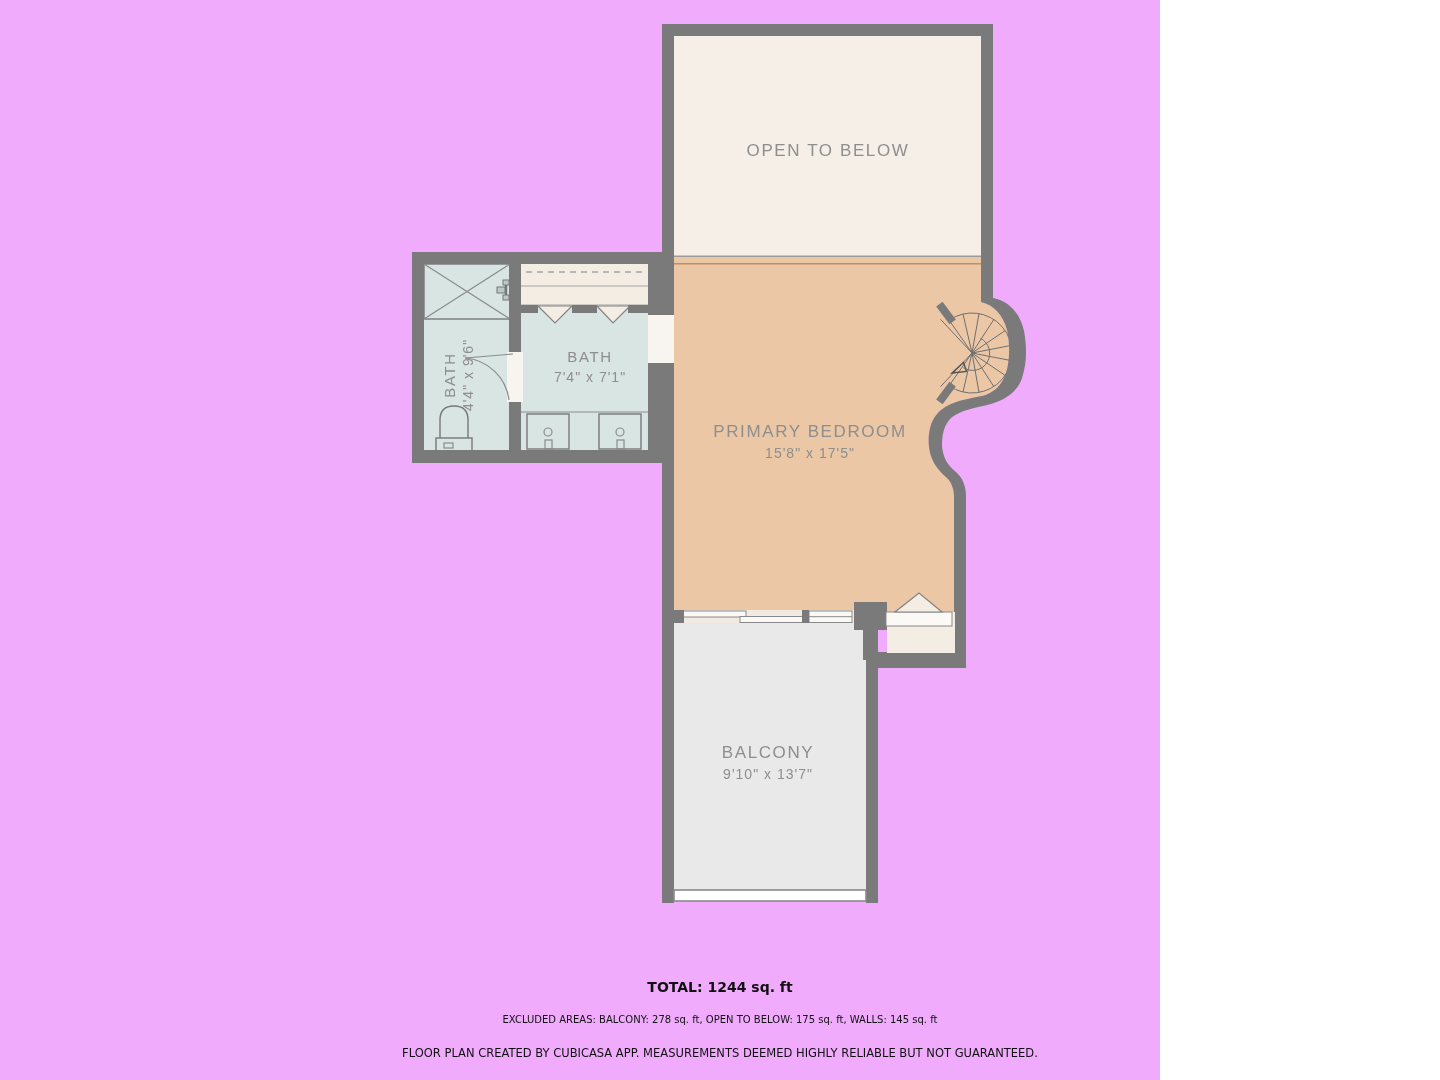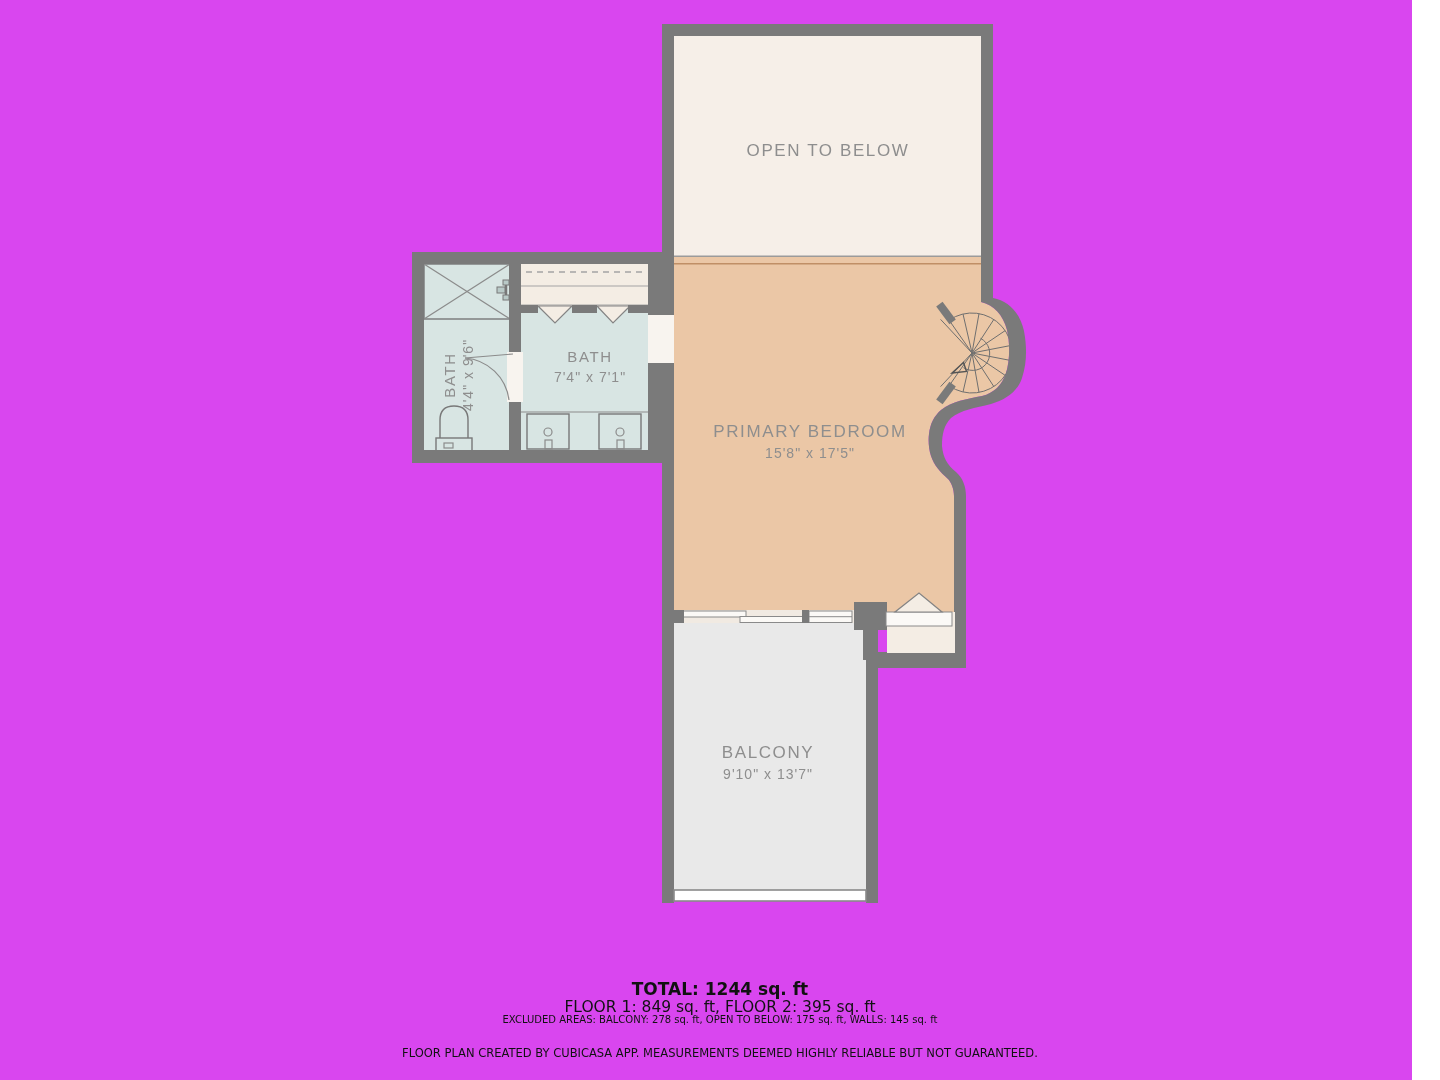--- a/index.html
+++ b/index.html
@@ -1,16 +1,16 @@
 <!DOCTYPE html>
 <html style="--wall: #7a7a7a; --open-to-below-fill: #f6efe8; --bedroom-fill: #ebc7a6; --bath-fill: #d8e5e3; --balcony-fill: #e9e9e9; --closet-fill: #f4ede4; --label-text: #8e8e8e; --divider-accent: #c08f66;"><head>
 <meta charset="utf-8">
 <style>
   html,body{margin:0;padding:0;background:#ffffff;}
-  #screen{position:relative;width:1412px;height:1080px;background:#d946ef;overflow:hidden;
+  #screen{position:relative;width:1160px;height:1080px;background:#f0abfc;overflow:hidden;
           font-family:"Liberation Sans",sans-serif;}
   svg{position:absolute;left:0;top:0;}
 
   .wall      {fill:var(--wall);}
   .otb-fill  {fill:var(--open-to-below-fill);}
   .bed-fill  {fill:var(--bedroom-fill);}
   .bath-fill {fill:var(--bath-fill);}
   .balc-fill {fill:var(--balcony-fill);}
   .closet-fill{fill:var(--closet-fill);}
   .opening   {fill:#f8f4ef;}
@@ -21,21 +21,21 @@
   .tri       {fill:var(--closet-fill);stroke:#848484;stroke-width:1.2;}
 
   .room-label{fill:var(--label-text);font-family:"Liberation Sans",sans-serif;
               letter-spacing:1.6px;text-anchor:middle;}
   .lbl-lg{font-size:17px;}
   .lbl-md{font-size:15px;}
   .lbl-dim{font-size:14px;letter-spacing:1px;}
 
   .summary{position:absolute;left:0;width:1440px;text-align:center;color:#111;
            font-family:"DejaVu Sans",sans-serif;}
-  .sum-1{top:979px;font-size:17px;font-weight:bold;}
+  .sum-1{top:979px;font-size:14px;font-weight:bold;}
   .sum-2{top:998px;font-size:15.5px;}
   .sum-3{top:1014px;font-size:10px;}
   .sum-4{top:1046px;font-size:11.5px;}
 </style>
 </head>
 <body>
 
 <div id="screen">
 
 <svg width="1440" height="1080" viewBox="0 0 1440 1080">
@@ -222,16 +222,15 @@
 
     <text class="room-label lbl-lg" x="810" y="437">PRIMARY BEDROOM</text>
     <text class="room-label lbl-dim" x="810" y="458">15'8" x 17'5"</text>
 
     <text class="room-label lbl-lg" x="768" y="758">BALCONY</text>
     <text class="room-label lbl-dim" x="768" y="779">9'10" x 13'7"</text>
   </g>
 </svg>
 
   <div class="summary sum-1">TOTAL: 1244 sq. ft</div>
-  <div class="summary sum-2">FLOOR 1: 849 sq. ft, FLOOR 2: 395 sq. ft</div>
   <div class="summary sum-3">EXCLUDED AREAS: BALCONY: 278 sq. ft, OPEN TO BELOW: 175 sq. ft, WALLS: 145 sq. ft</div>
   <div class="summary sum-4">FLOOR PLAN CREATED BY CUBICASA APP. MEASUREMENTS DEEMED HIGHLY RELIABLE BUT NOT GUARANTEED.</div>
 </div>
 
 </body></html>

